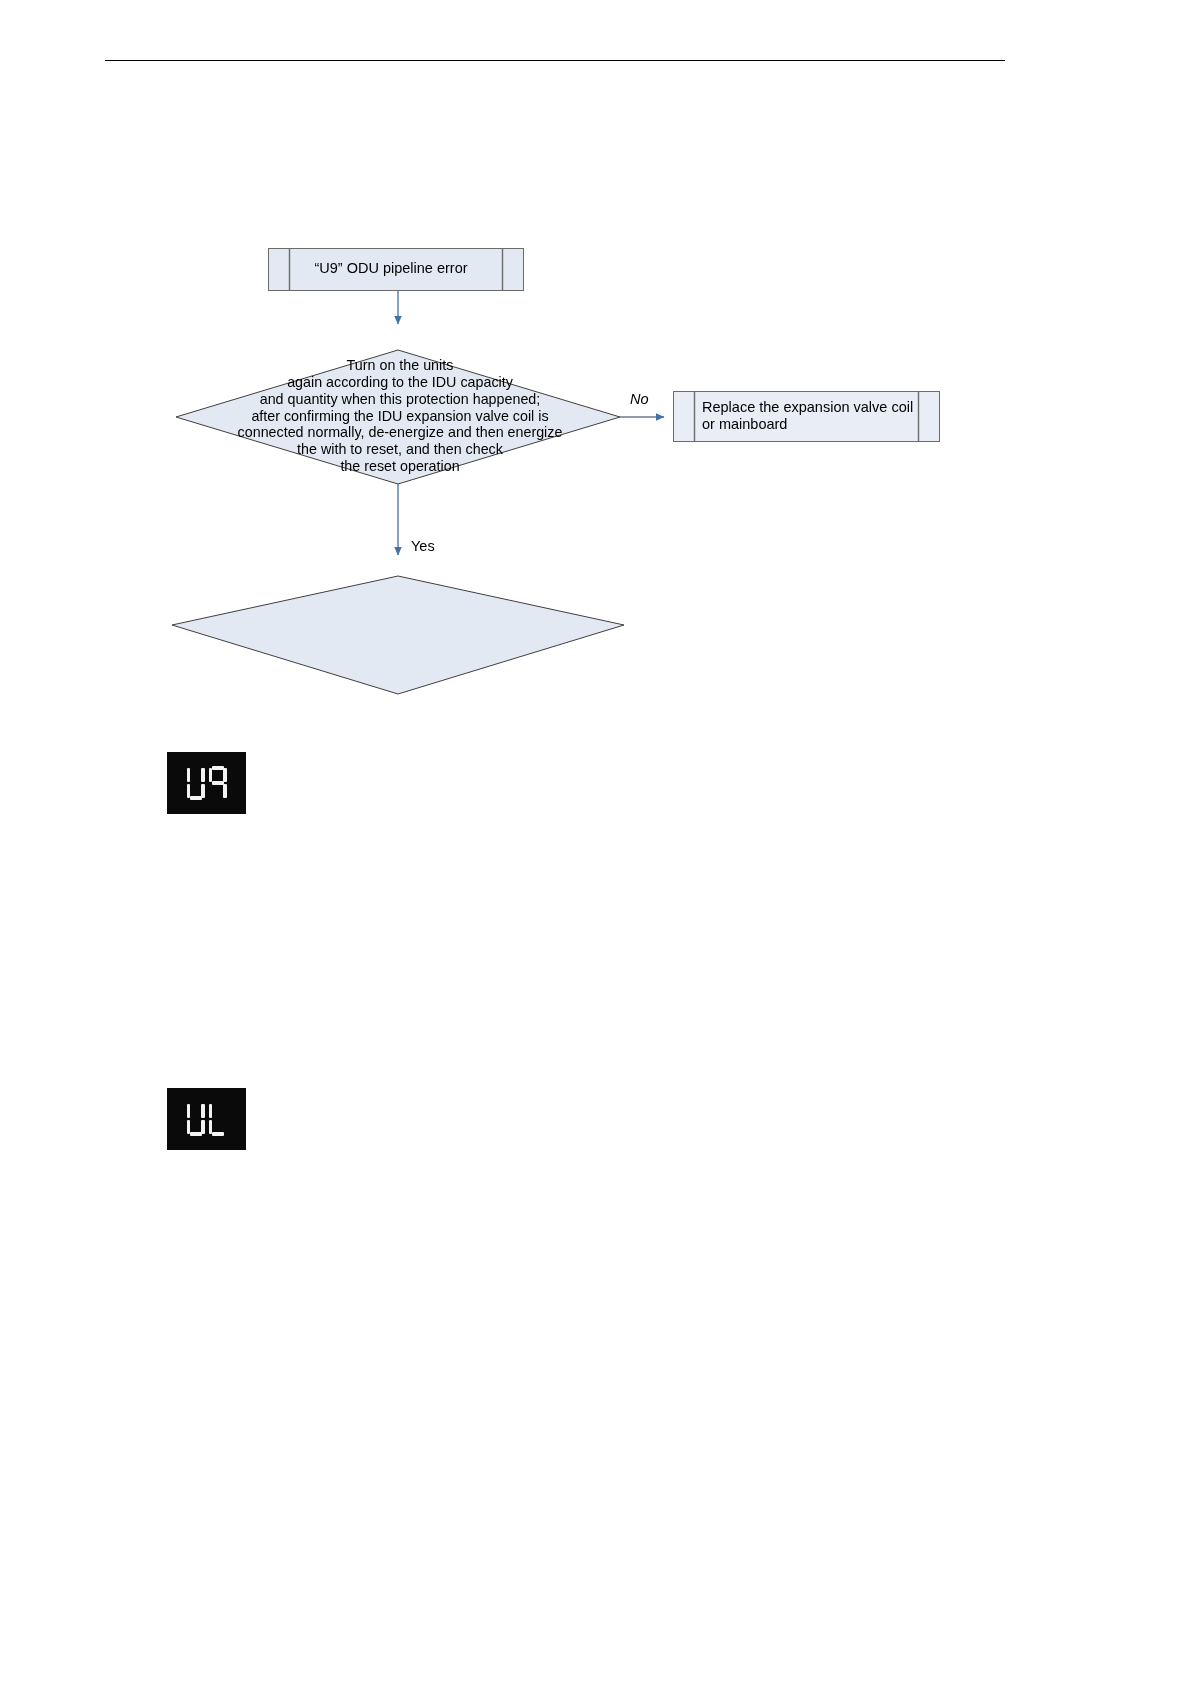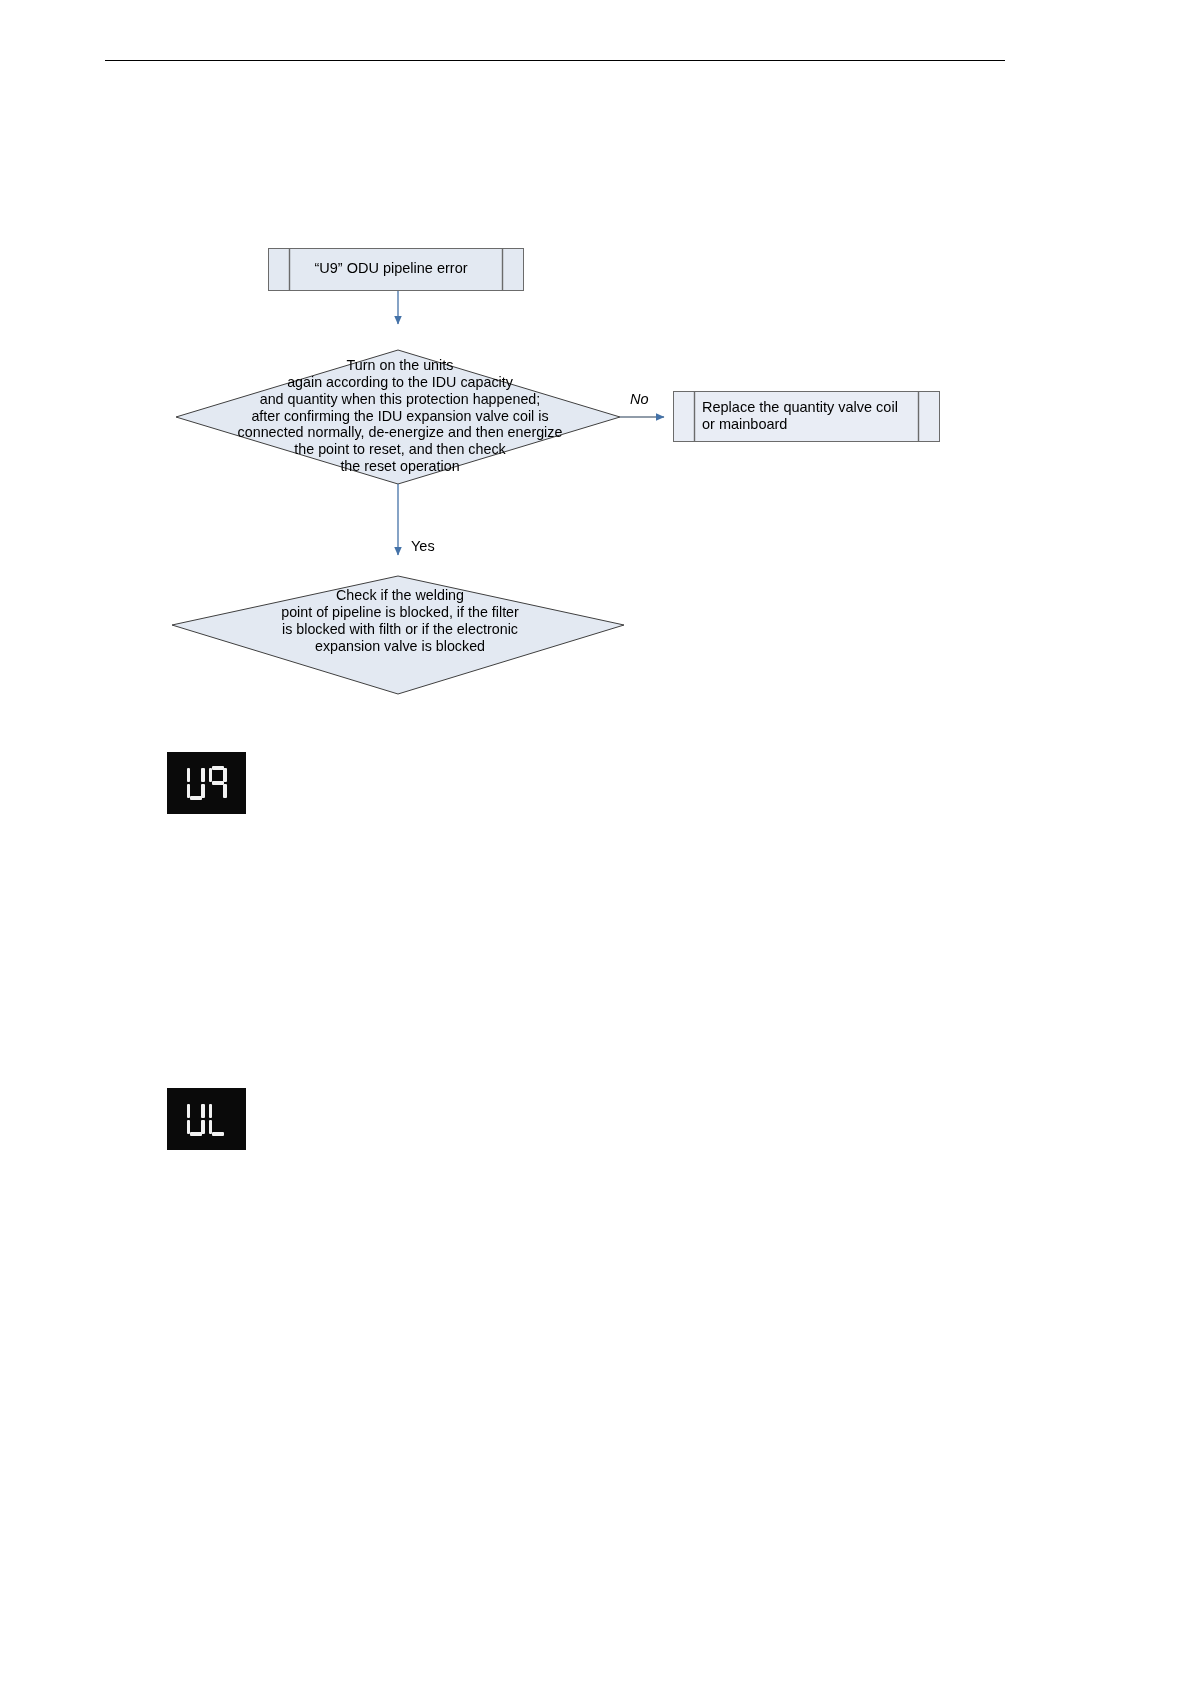--- a/index.html
+++ b/index.html
@@ -173,30 +173,26 @@
       <polygon points="398,548 624,597 398,666 172,597" fill="#e3e9f2" stroke="#3f3f3f" stroke-width="1"></polygon>
     </svg>
 
     <div class="node-text txt-start">“U9” ODU pipeline error</div>
 
     <div class="node-text txt-dec1">Turn on the units
 again according to the IDU capacity
 and quantity when this protection happened;
 after confirming the IDU expansion valve coil is
 connected normally, de-energize and then energize
-the point to reset, and then check
+the with to reset, and then check
 the reset operation</div>
 
-    <div class="node-text txt-proc">Replace the quantity valve coil
+    <div class="node-text txt-proc">Replace the expansion valve coil
 or mainboard</div>
 
-    <div class="node-text txt-dec2">Check if the welding
-point of pipeline is blocked, if the filter
-is blocked with filth or if the electronic
-expansion valve is blocked</div>
 
     <div class="edge-label lbl-no">No</div>
 
     <div class="edge-label lbl-yes">Yes</div>
   </div>
 
   <div class="led-display led-1">
     <div class="seg-char">
       <span class="seg v f"></span>
       <span class="seg v b"></span>

